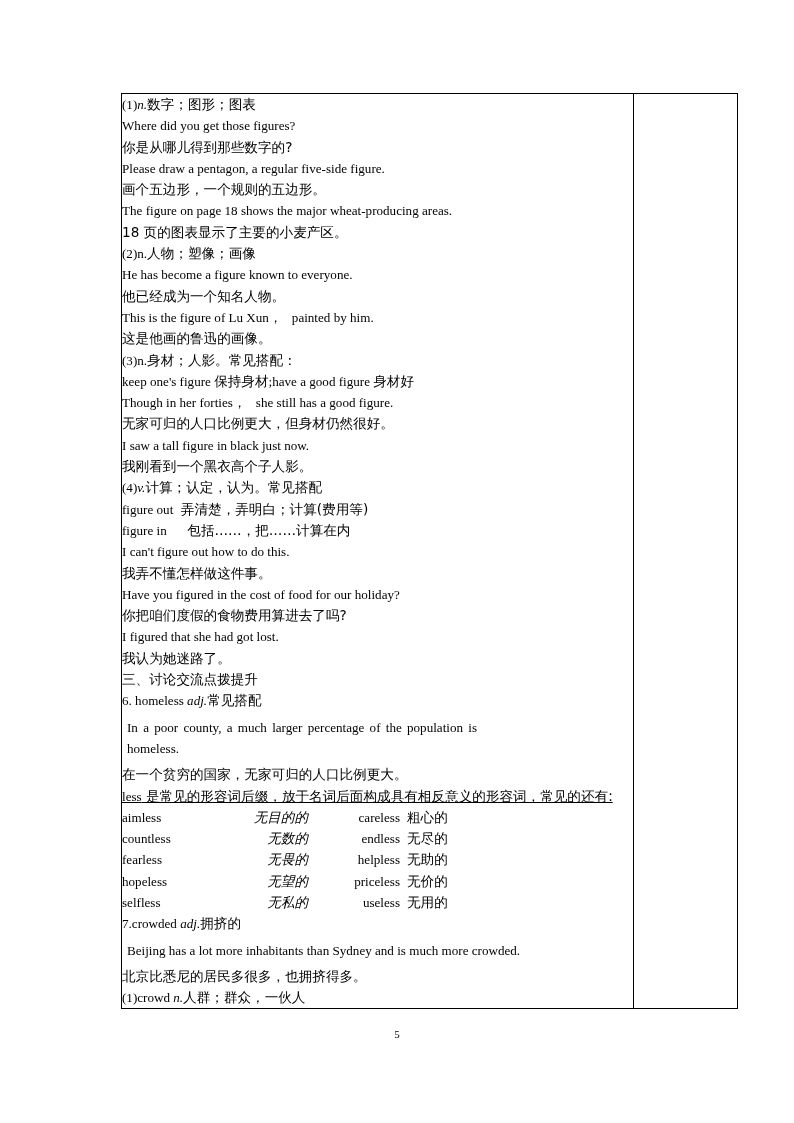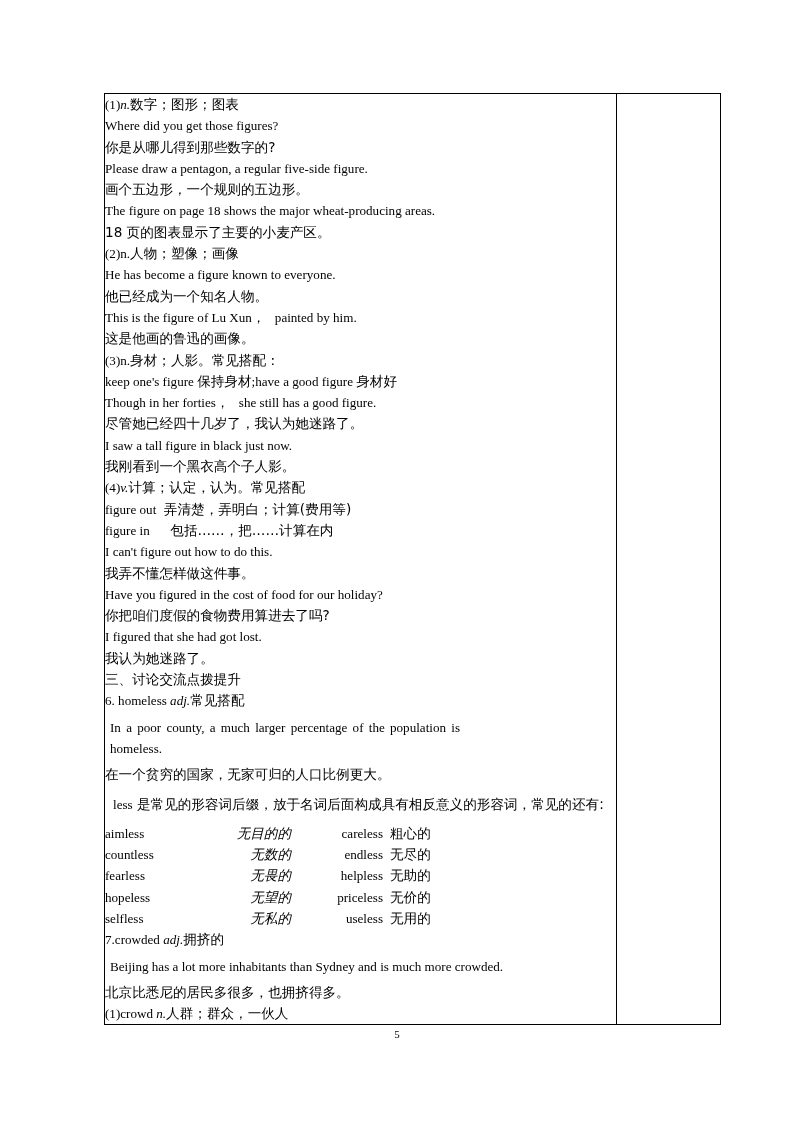--- a/index.html
+++ b/index.html
@@ -20,21 +20,21 @@
     position: absolute;
     left: 0;
     top: 0;
     width: 794px;
     height: 1123px;
   }
 
   
   .doc-table {
     position: absolute;
-    left: 104px;
+    left: 121px;
     top: 93px;
     width: 614px;
     border-collapse: collapse;
     table-layout: fixed;
     padding-left: 8px;
   }
   .doc-table td {
     border: 1.5px solid #000000;
     vertical-align: top;
     padding: 0;
@@ -79,22 +79,23 @@
     font-size: 13.1px;
     line-height: 21.3px;
     text-align: justify;
     text-justify: inter-word;
     margin: 5px;
   }
   .para-just-cn {
     font-size: 13.6px;
     line-height: 21.3px;
     text-align: justify;
-    margin: 8px;
-    font-family: "DejaVu Sans", "Liberation Sans", sans-serif;
+    margin: 0;
+    font-family: "DejaVu Sans", "Liberation Sans", sans-serif;
+    text-decoration: underline;
   }
   .para-just-cn .en {
     font-family: "Liberation Serif", "DejaVu Serif", serif;
     font-size: 13.1px;
   }
   .ln-head {
     font-size: 13.6px;
     line-height: 21.3px;
     font-family: "DejaVu Sans", "Liberation Sans", sans-serif;
     white-space: pre-wrap;
@@ -157,21 +158,21 @@
         <div class="ln-cn">他已经成为一个知名人物。</div>
 
         <div class="ln">This is the figure of Lu Xun，   painted by him.</div>
         <div class="ln-cn">这是他画的鲁迅的画像。</div>
 
         <div class="ln-mix"><span>(3)</span><span>n.</span><span class="cn">身材；人影。常见搭配：</span></div>
 
         <div class="ln-mix"><span>keep one's figure </span><span class="cn">保持身材</span><span>;have a good figure </span><span class="cn">身材好</span></div>
 
         <div class="ln">Though in her forties，   she still has a good figure.</div>
-        <div class="ln-cn">尽管她已经四十几岁了，我认为她迷路了。</div>
+        <div class="ln-cn">无家可归的人口比例更大，但身材仍然很好。</div>
 
         <div class="ln">I saw a tall figure in black just now.</div>
         <div class="ln-cn">我刚看到一个黑衣高个子人影。</div>
 
         <div class="ln-mix"><span>(4)</span><span class="it">v.</span><span class="cn">计算；认定，认为。常见搭配</span></div>
 
         <div class="ln-mix"><span>figure out </span><span class="cn"> 弄清楚，弄明白；计算(费用等)</span></div>
         <div class="ln-mix"><span>figure in </span><span class="cn">    包括……，把……计算在内</span></div>
 
         <div class="ln">I can't figure out how to do this.</div>

